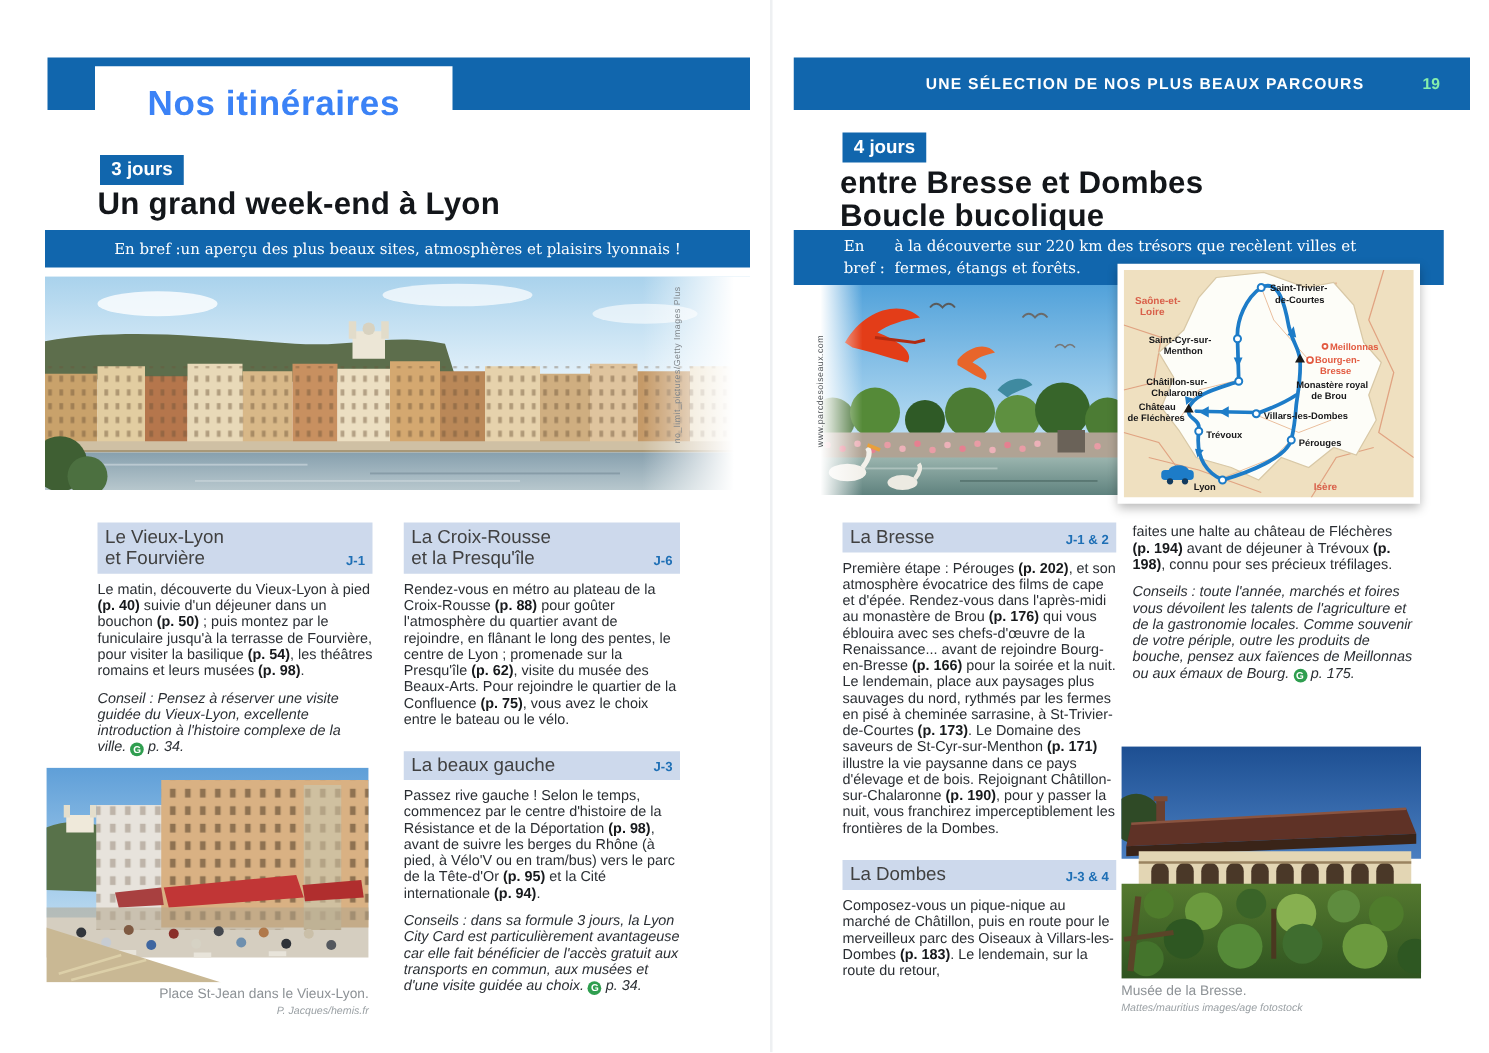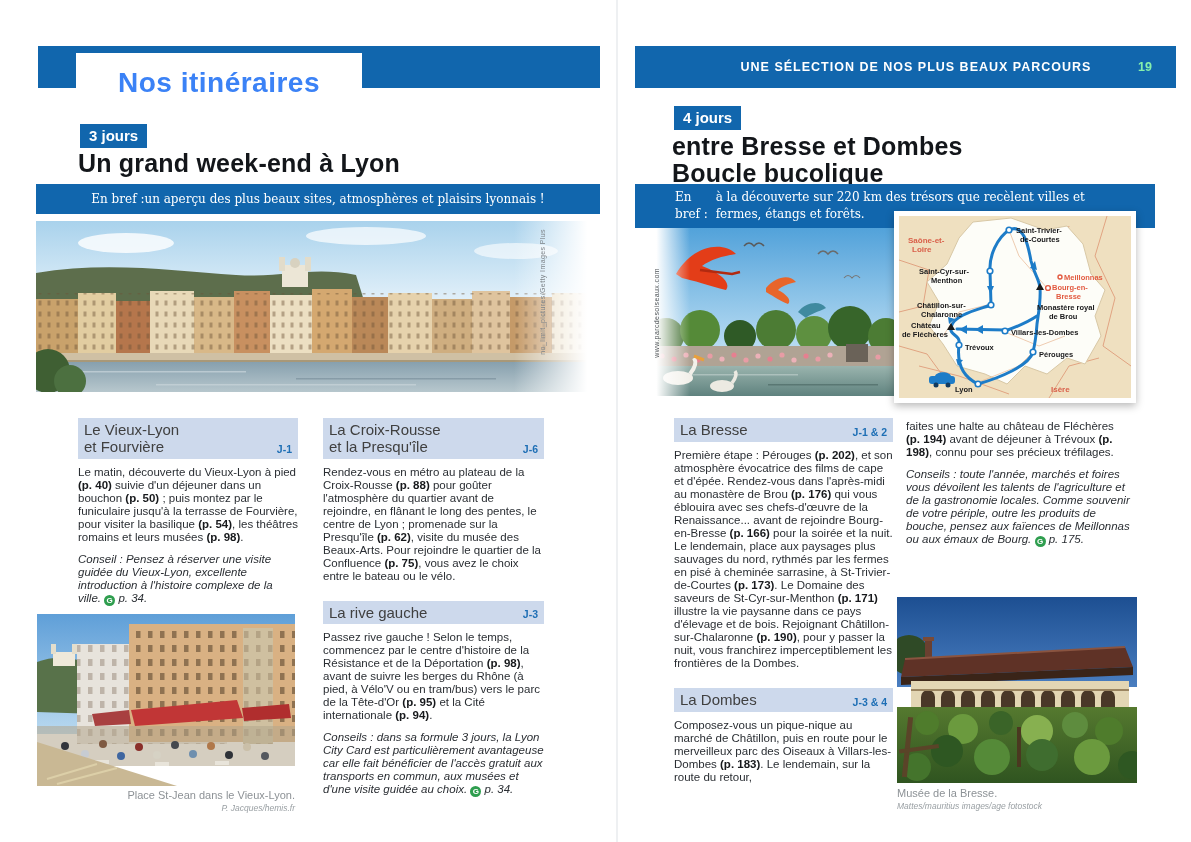--- a/index.html
+++ b/index.html
@@ -150,21 +150,21 @@
       <div>
         <div class="t">La Croix-Rousse</div>
         <div class="t">et la Presqu'île</div>
       </div>
       <div class="day">J-6</div>
     </div>
     <p class="body-p">Rendez-vous en métro au plateau de la Croix-Rousse <strong>(p. 88)</strong> pour goûter l'atmosphère du quartier avant de rejoindre, en flânant le long des pentes, le centre de Lyon ; promenade sur la Presqu'île <strong>(p. 62)</strong>, visite du musée des Beaux-Arts. Pour rejoindre le quartier de la Confluence <strong>(p. 75)</strong>, vous avez le choix entre le bateau ou le vélo.</p>
     <div class="gap"></div>
     <div class="sec-head">
       <div>
-        <div class="t">La rive gauche</div>
+        <div class="t">La beaux gauche</div>
 
       </div>
       <div class="day">J-3</div>
     </div>
     <p class="body-p">Passez rive gauche ! Selon le temps, commencez par le centre d'histoire de la Résistance et de la Déportation <strong>(p. 98)</strong>, avant de suivre les berges du Rhône (à pied, à Vélo'V ou en tram/bus) vers le parc de la Tête-d'Or <strong>(p. 95)</strong> et la Cité internationale <strong>(p. 94)</strong>.</p>
     <p class="conseil">Conseils : dans sa formule 3 jours, la Lyon City Card est particulièrement avantageuse car elle fait bénéficier de l'accès gratuit aux transports en commun, aux musées et d'une visite guidée au choix. <span class="gv">G</span> p. 34.</p>
   </div>
 
   <div class="abs photo" style="left:37px;top:614px;width:258px;height:172px;">
     <svg width="258" height="172" viewBox="0 0 258 172">

